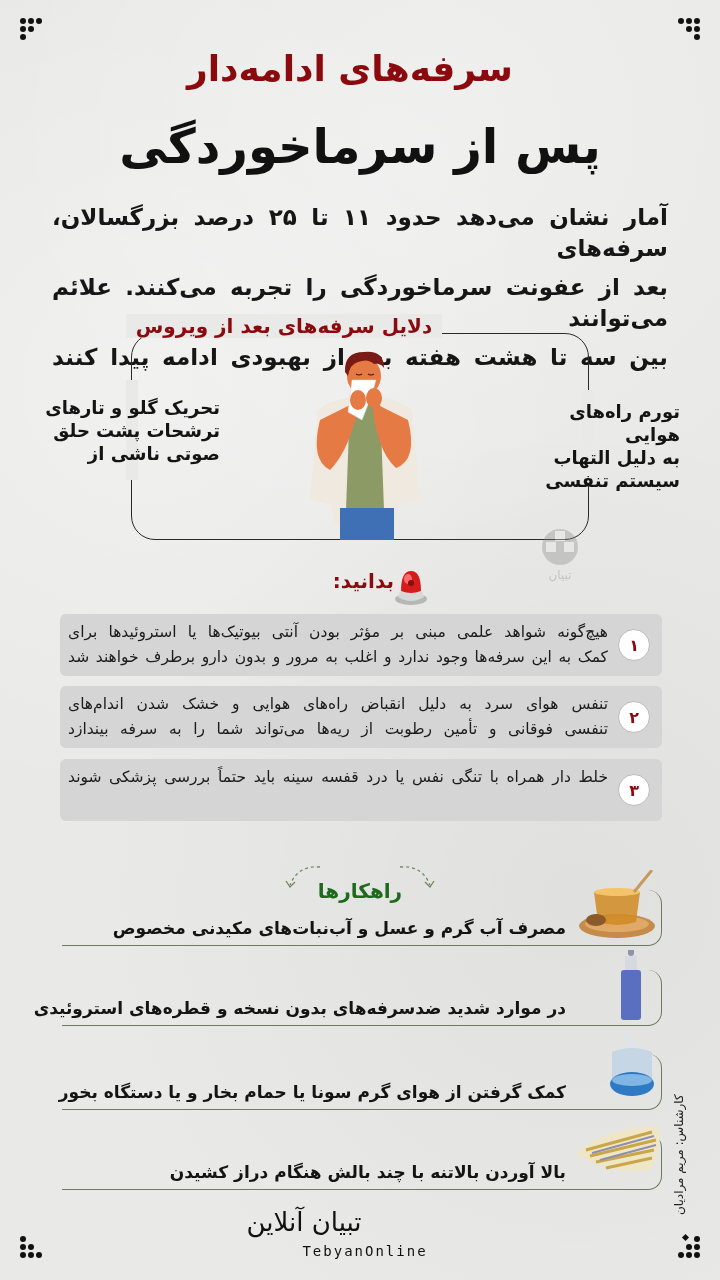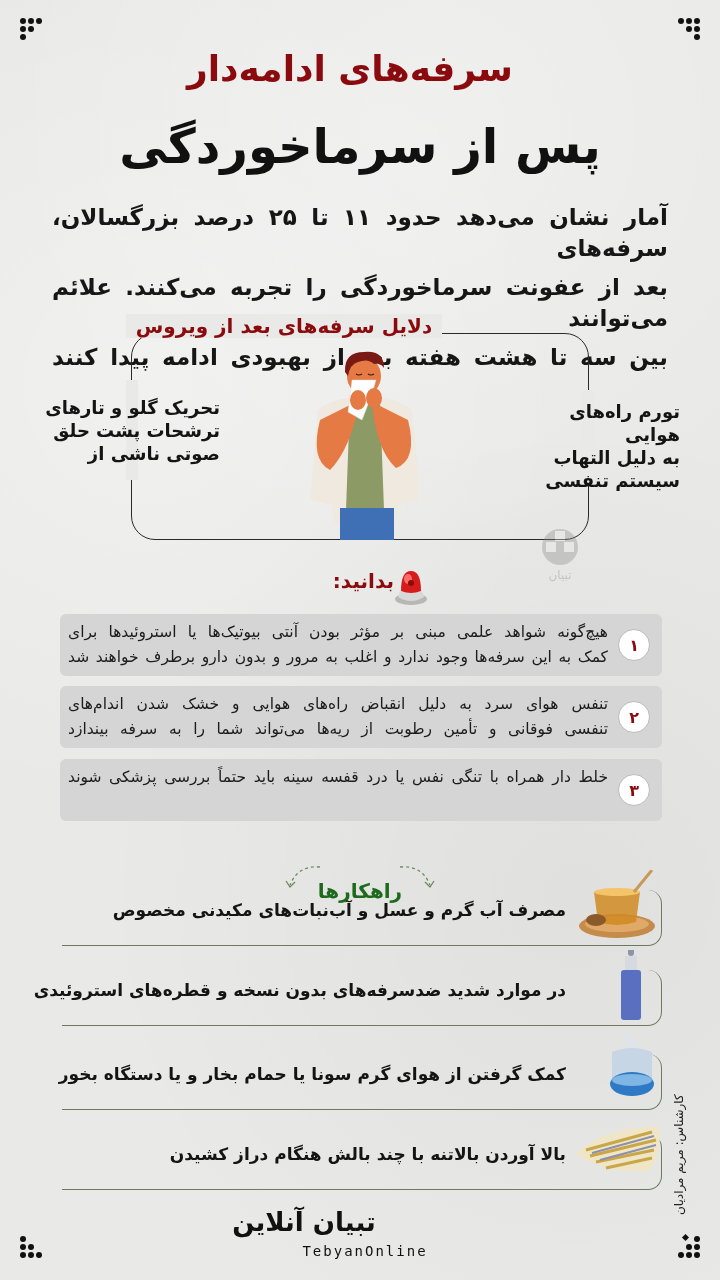--- a/index.html
+++ b/index.html
@@ -87,35 +87,35 @@
   .sol-arcs { position: absolute; left: 0; top: 0; width: 160px; height: 40px; }
 
   .sol-row { position: absolute; left: 62px; width: 600px; height: 56px; }
   .sol-frame {
     position: absolute; left: 0; right: 0; top: 0; height: 56px;
     border-bottom: 1.5px solid #6d7a5e; border-right: 1.5px solid #6d7a5e;
     border-top: 1.5px solid #6d7a5e; border-top-right-radius: 14px; border-bottom-right-radius: 14px;
     border-top: none;
   }
   .sol-text {
-    position: absolute; right: 96px; top: 10px; font-size: 17px; font-weight: bold;
+    position: absolute; right: 96px; top: 28px; font-size: 17px; font-weight: bold;
     white-space: nowrap; color: #141414;
   }
   .sol-icon { position: absolute; right: 0; top: -20px; width: 90px; height: 72px; }
 
   .credit {
     position: absolute; left: 672px; top: 1080px; width: 26px; height: 150px;
     writing-mode: vertical-rl; transform: rotate(180deg);
     font-size: 12px; color: #222; text-align: center;
   }
   .credit-dot { position:absolute; left:683px; top:1235px; width:5px; height:5px; background:#111; transform: rotate(45deg); }
 
   .logo-fa {
     position: absolute; top: 1207px; left: 0; width: 608px; text-align: center;
-    font-size: 26px; font-weight: bold; color: #111;
+    font-size: 26px; font-weight: normal; color: #111;
   }
   .logo-en {
     position: absolute; top: 1243px; left: 0; width: 720px; text-align: center;
     font-family: "DejaVu Sans Mono", monospace; font-size: 14px; letter-spacing: 2px; color: #111; padding-left: 10px;
   }
 </style>
 </head>
 <body>
 
 <svg class="corner" style="left:20px;top:18px" viewBox="0 0 24 24">

